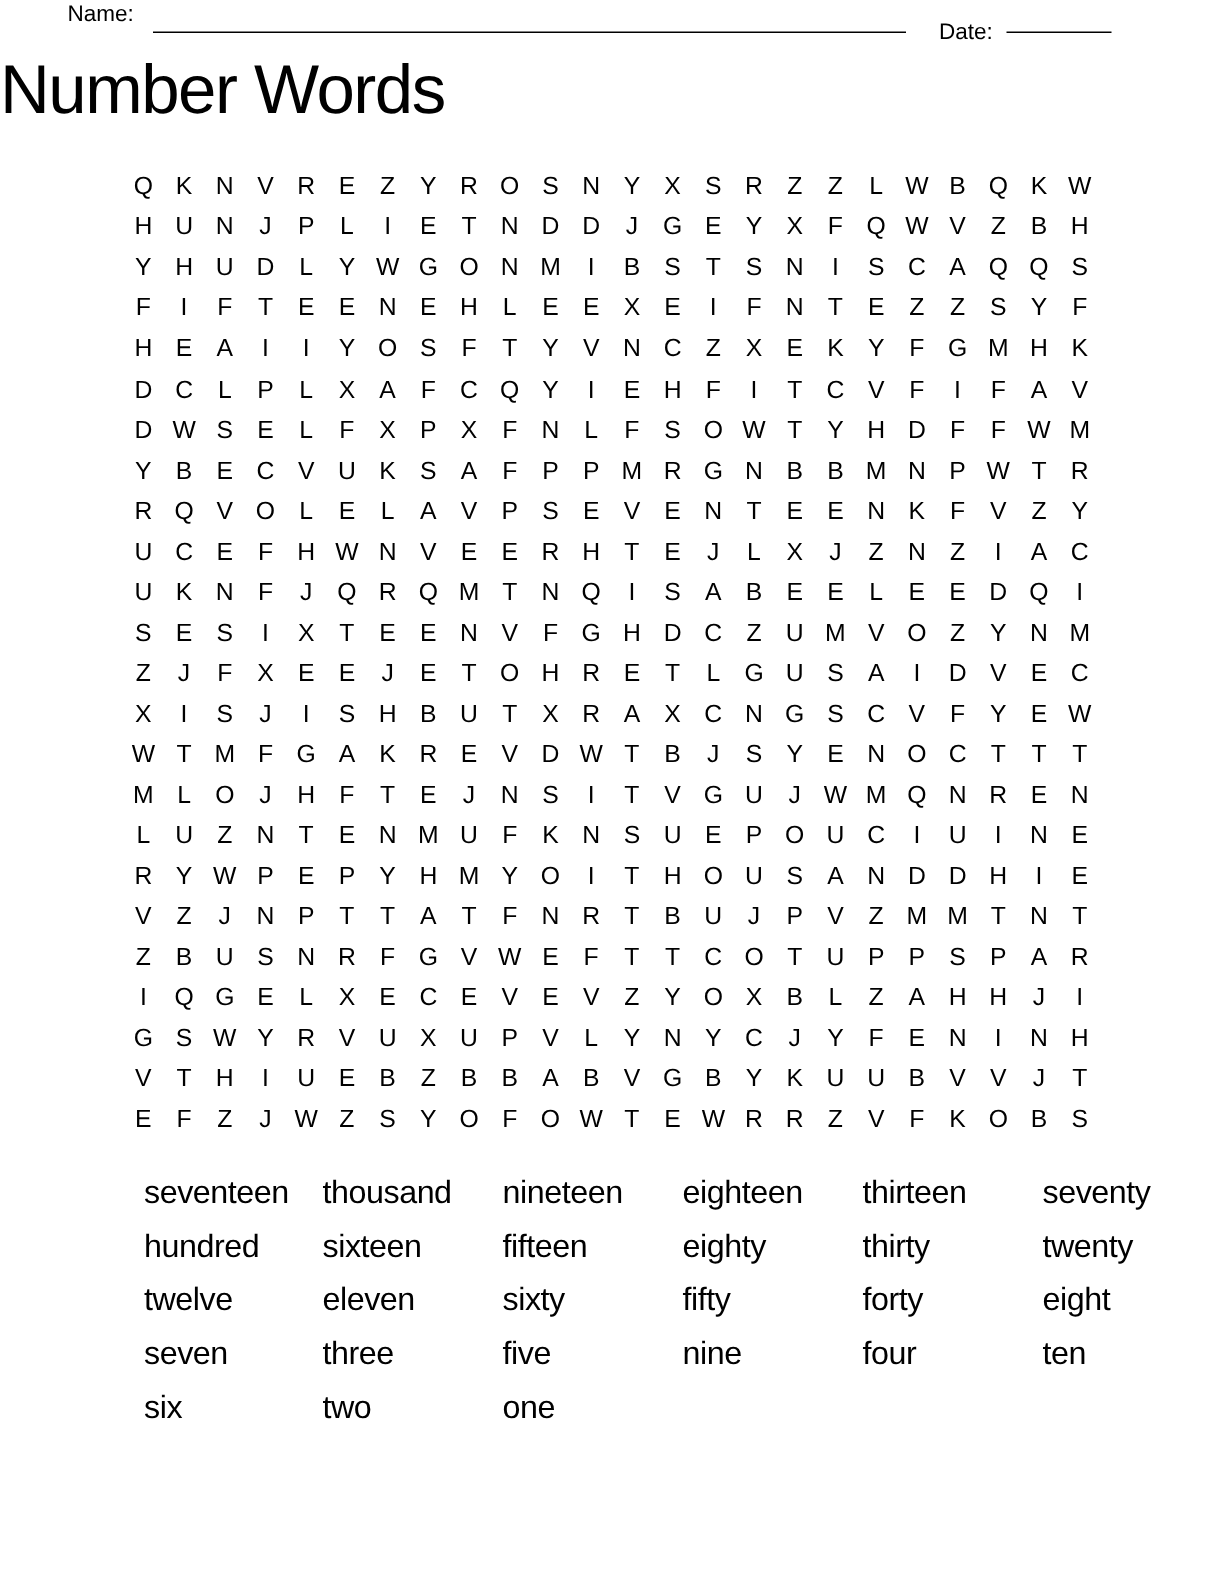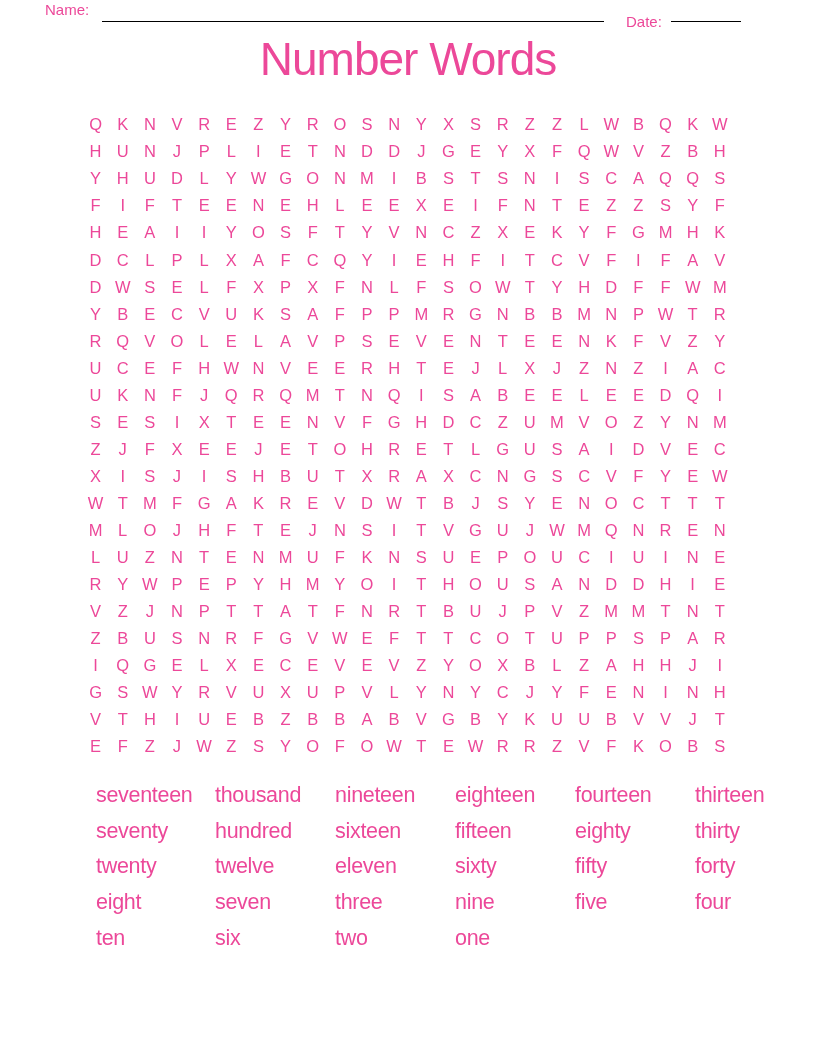--- a/index.html
+++ b/index.html
@@ -1,40 +1,40 @@
 <!DOCTYPE html>
 <html><head>
 <meta charset="utf-8">
 <style>
   html, body { margin: 0; padding: 0; background: #ffffff; }
   .page {
     position: relative;
     width: 816px;
     height: 1056px;
     background: #ffffff;
-    color: #ec4899;
+    color: #000000;
     font-family: "Liberation Sans", sans-serif;
     overflow: hidden;
   }
 
   
   .hdr-label { position: absolute; font-size: 15px; top: 1px; white-space: nowrap; }
   #name-label { left: 45px; }
   #date-label { left: 626px; margin-top: 12px; }
   .blank-line { position: absolute; top: 21px; border-bottom: 1.3px solid #000; height: 0; }
   #name-line { left: 102px; width: 502px; }
   #date-line { left: 671px; width: 70px; }
 
   
   .title {
     position: absolute;
     top: 32px;
     left: 0;
     width: 100%;
-    text-align: center;
+    text-align: left;
     font-size: 46px;
     font-weight: 400;
     letter-spacing: -1px;
   }
 
   
   .grid {
     position: absolute;
     left: 82px;
     top: 111px;
@@ -659,39 +659,38 @@
       <span class="cell">O</span>
       <span class="cell">B</span>
       <span class="cell">S</span>
     </div>
 
   <div class="words" id="word-list">
       <div class="word">seventeen</div>
       <div class="word">thousand</div>
       <div class="word">nineteen</div>
       <div class="word">eighteen</div>
-      <div class="word">fourteen</div>
       <div class="word">thirteen</div>
       <div class="word">seventy</div>
       <div class="word">hundred</div>
       <div class="word">sixteen</div>
       <div class="word">fifteen</div>
       <div class="word">eighty</div>
       <div class="word">thirty</div>
       <div class="word">twenty</div>
       <div class="word">twelve</div>
       <div class="word">eleven</div>
       <div class="word">sixty</div>
       <div class="word">fifty</div>
       <div class="word">forty</div>
       <div class="word">eight</div>
       <div class="word">seven</div>
       <div class="word">three</div>
+      <div class="word">five</div>
       <div class="word">nine</div>
-      <div class="word">five</div>
       <div class="word">four</div>
       <div class="word">ten</div>
       <div class="word">six</div>
       <div class="word">two</div>
       <div class="word">one</div>
     </div>
 
 </div>
 
 </body></html>

